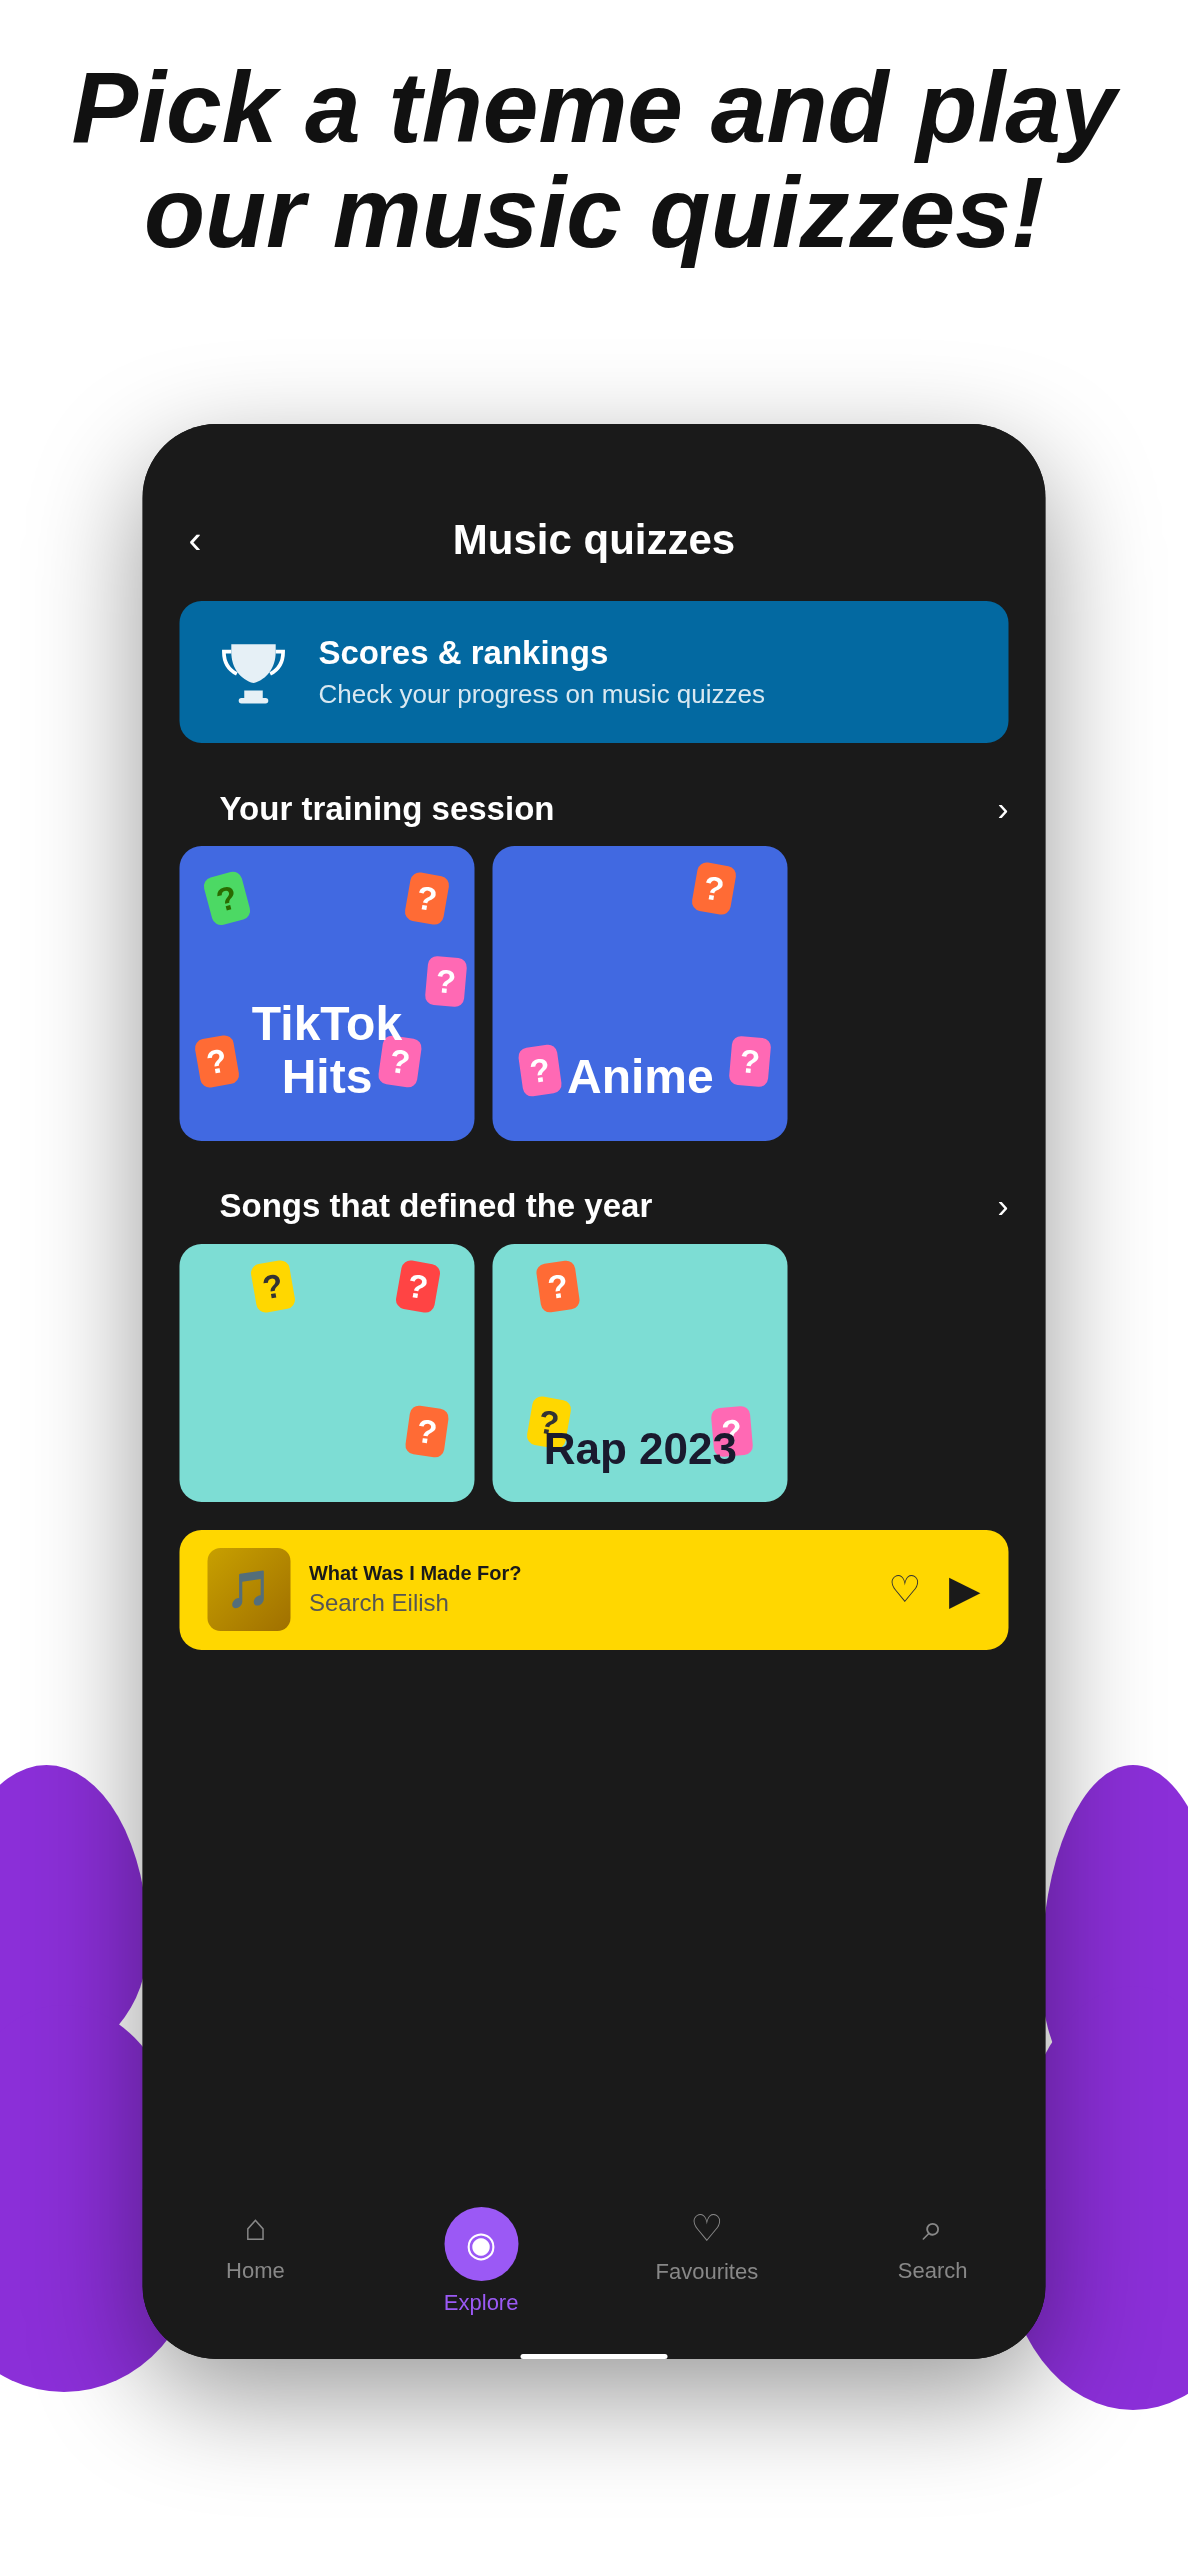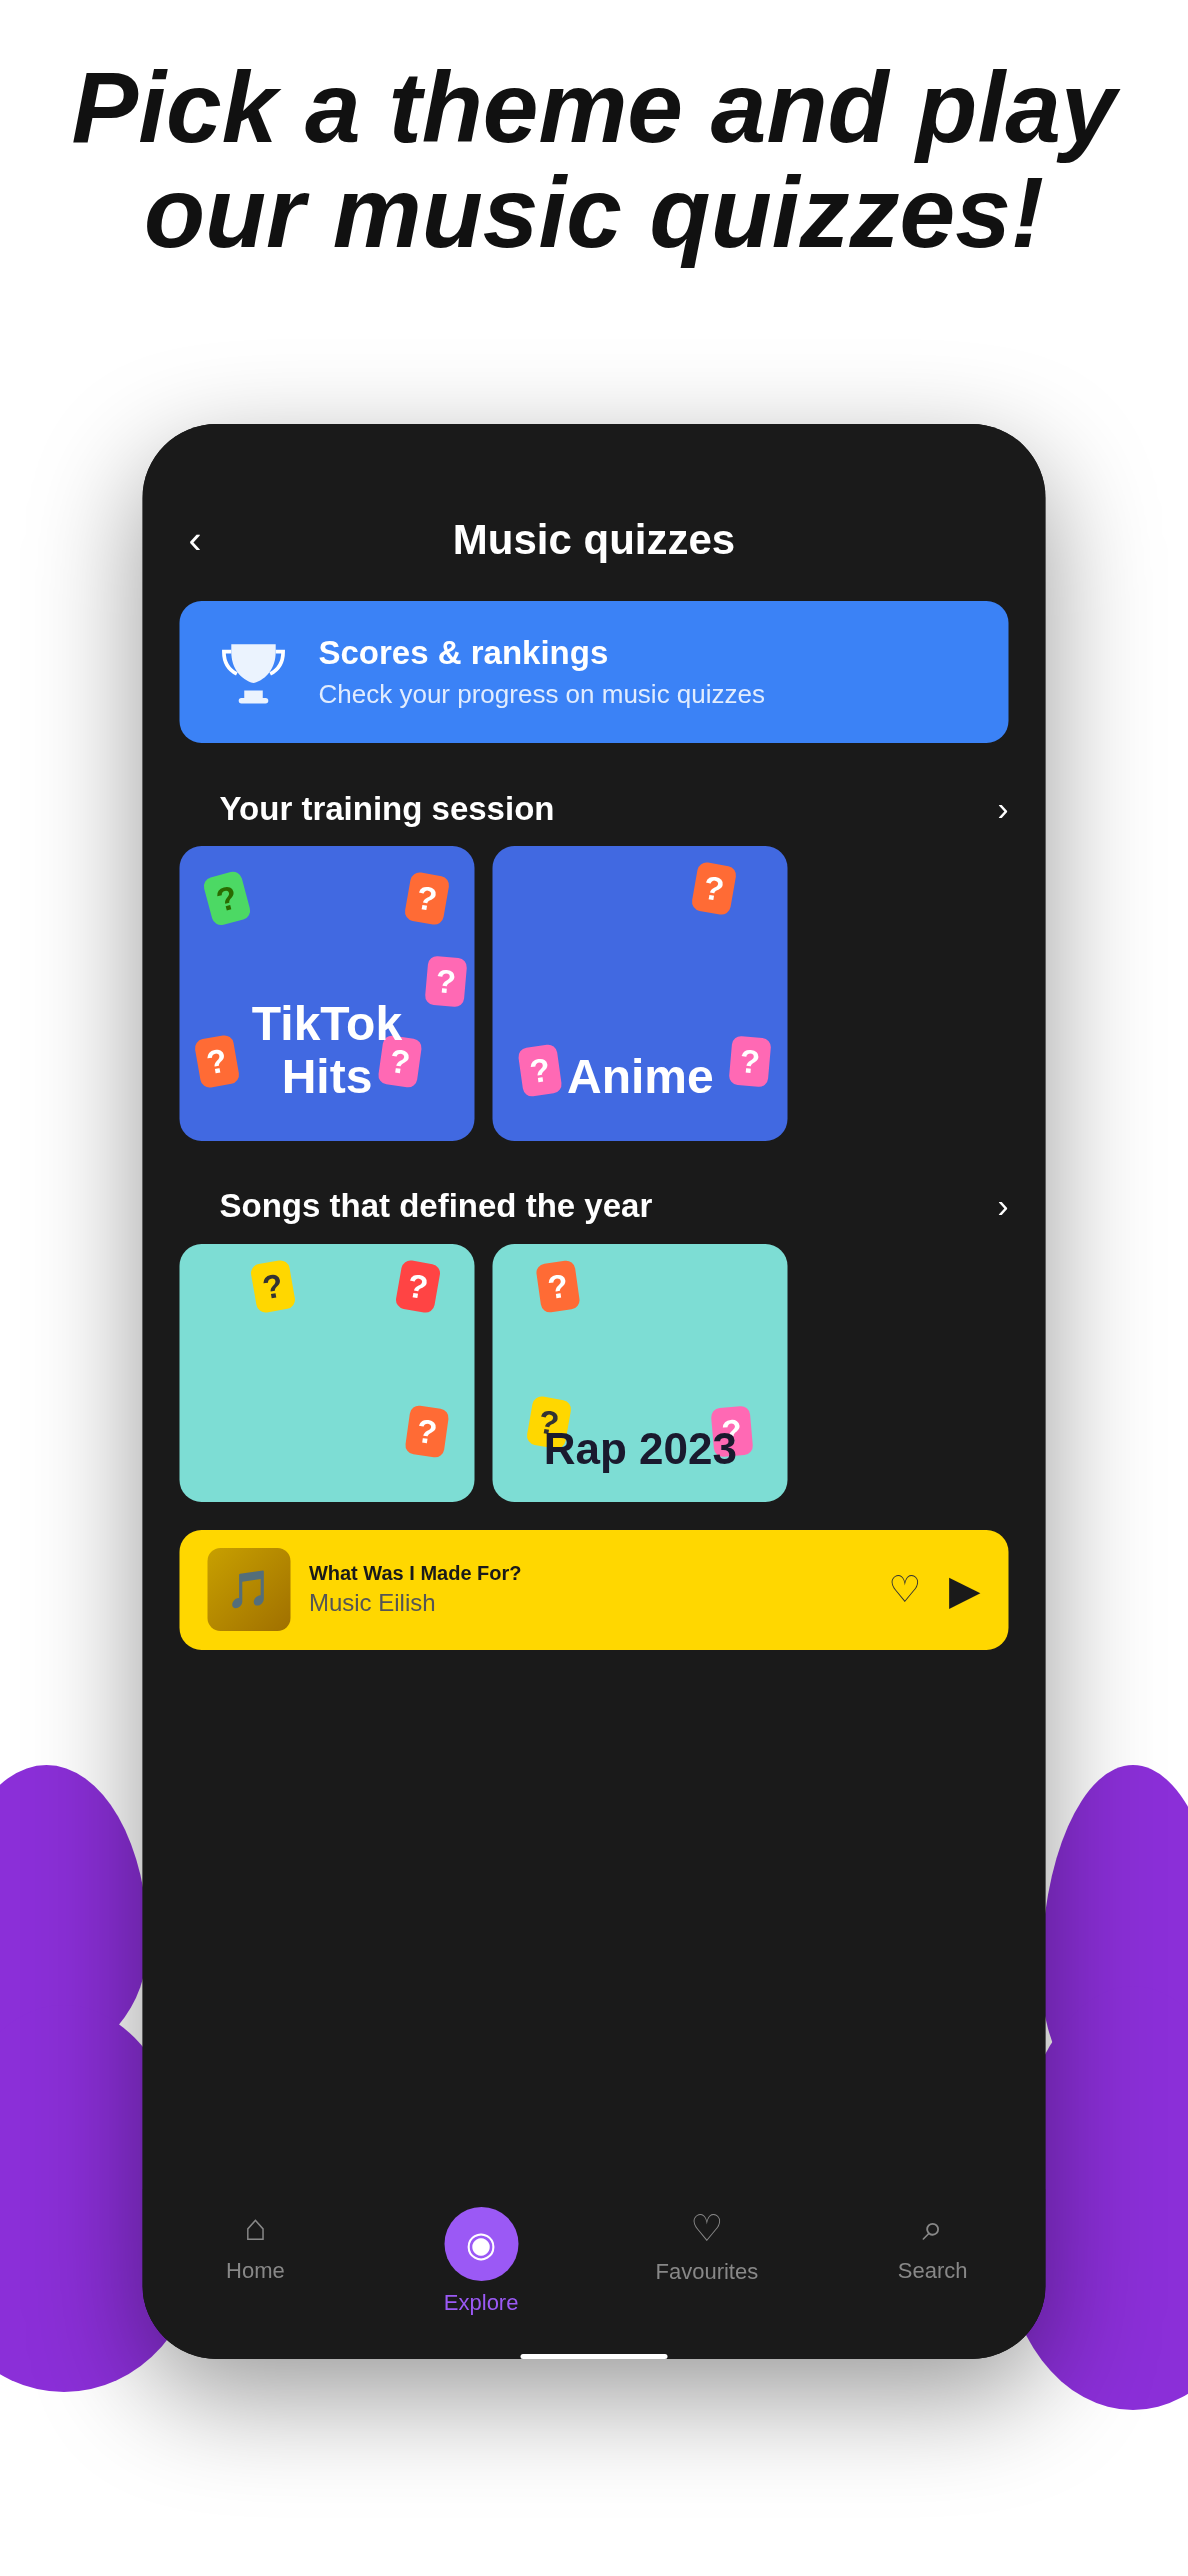--- a/index.html
+++ b/index.html
@@ -131,21 +131,21 @@
 
     .top-bar-title {
       font-size: 42px;
       font-weight: 600;
       color: #ffffff;
     }
 
     
     .scores-banner {
       margin: 18.4px 37px 28px;
-      background: #3b82f6;
+      background: #0369a1;
       border-radius: 22px;
       padding: 33px 37px;
       display: flex;
       align-items: center;
       gap: 28px;
       cursor: pointer;
     }
 
     .trophy-icon {
       width: 74px;
@@ -459,21 +459,21 @@
           <div class="qmark qmark-yellow" style="bottom:55px;left:37px;transform:rotate(10deg)">?</div>
           <div class="qmark qmark-pink" style="bottom:46px;right:37px;transform:rotate(-5deg)">?</div>
           <div class="card-label-dark">Rap 2023</div>
         </div>
       </div>
 
       <div class="now-playing">
         <div class="album-art">🎵</div>
         <div class="track-info">
           <div class="track-title">What Was I Made For?</div>
-          <div class="track-artist">Music Eilish</div>
+          <div class="track-artist">Search Eilish</div>
         </div>
         <span class="heart-btn">♡</span>
         <span class="play-btn">▶</span>
       </div>
 
       <div class="spacer"></div>
 
       <div class="bottom-nav">
 
         <div class="nav-item">

